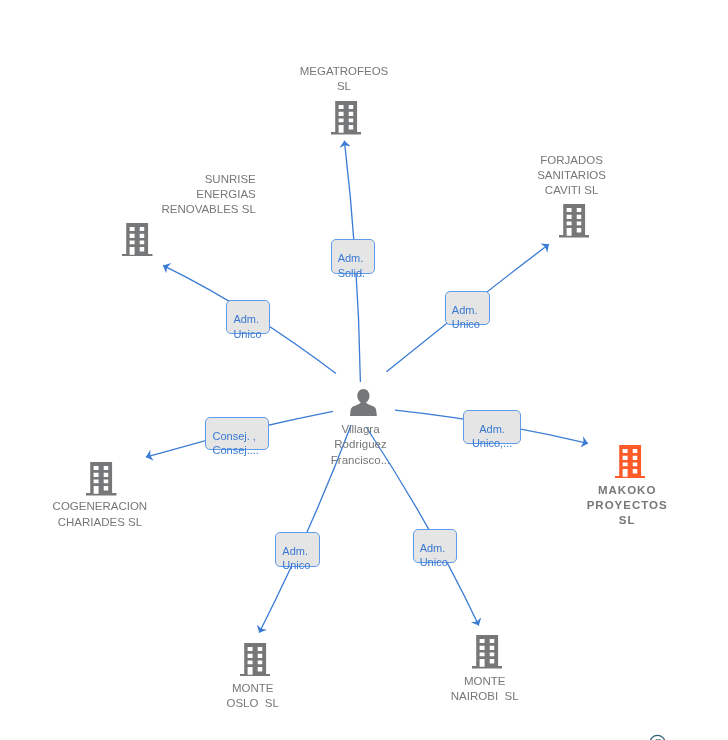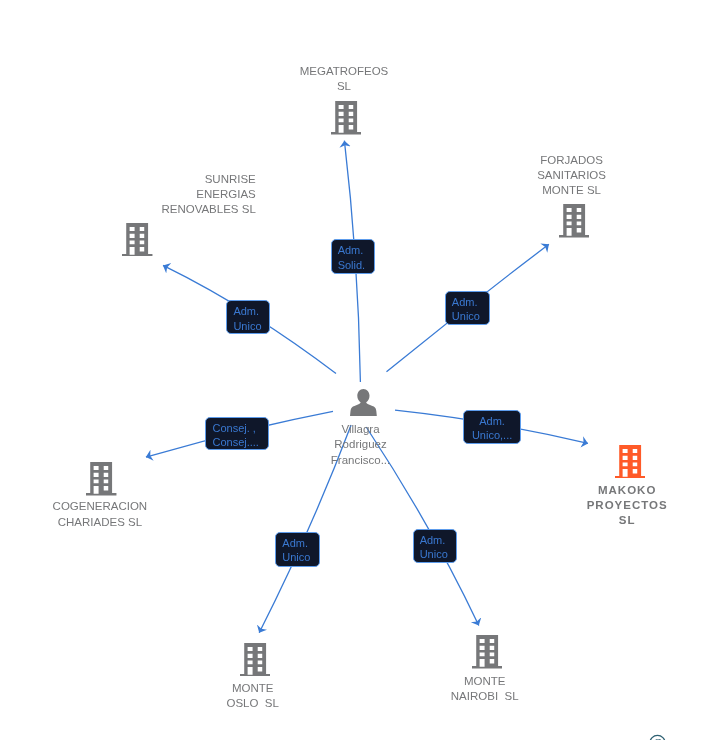--- a/index.html
+++ b/index.html
@@ -5,22 +5,22 @@
 <style>
   html,body{margin:0;padding:0;}
   body{width:728px;height:740px;background:#ffffff;
        font-family:"Liberation Sans",sans-serif;position:relative;overflow:hidden;}
   #stage{position:absolute;left:0;top:16px;width:580px;height:740px;}
   #edges{position:absolute;left:0;top:0;width:728px;height:740px;}
   .ico{position:absolute;display:block;}
   .lbl{position:absolute;text-align:center;color:#767779;font-size:11.5px;line-height:15.2px;
        white-space:pre-wrap;}
   .chip{position:absolute;box-sizing:border-box;border:1.4px solid #5d9cec;border-radius:5px;
-        background:#0f172a;color:#3a78d0;font-size:11px;line-height:14.3px;
-        white-space:pre-line;padding-top:3.0px;padding-left:6.0px;
+        background:#e5e5e5;color:#3a78d0;font-size:11px;line-height:14.3px;
+        white-space:pre-line;padding-top:11px;padding-left:6.0px;
         -webkit-font-smoothing:antialiased;}
   .chip.c{text-align:center;padding-left:0;padding-right:0;}
   #watermark{position:absolute;left:649px;top:715px;width:75px;height:24px;}
 </style>
 </head>
 <body>
 
 <div id="stage">
 
   <svg id="edges" viewBox="0 0 728 740">
@@ -56,21 +56,21 @@
 ENERGIAS
 RENOVABLES SL</div>
   </div>
 
   <div class="node">
     <svg class="ico" style="left:558.74px;top:188.00px;" width="30.46" height="33.58" viewBox="0 0 100 110.24">
       <path d="M13.85,0 H85.65 V102 H100 V110.24 H0 V102 H13.85 Z M24.98,13.49 h16.35 v12.48 h-16.35 Z M58.17,13.49 h14.84 v12.48 h-14.84 Z M24.98,35.39 h16.35 v13.49 h-16.35 Z M58.17,35.39 h14.84 v13.49 h-14.84 Z M24.98,57.65 h16.35 v11.82 h-16.35 Z M58.17,57.65 h14.84 v11.82 h-14.84 Z M24.98,78.73 h16.35 v25.28 h-16.35 Z M58.17,78.73 h14.84 v14.84 h-14.84 Z" fill="#767779" fill-rule="evenodd"></path>
     </svg>
     <div class="lbl" style="left:451.60px;top:136.90px;width:240px;">FORJADOS
 SANITARIOS
-MONTE SL</div>
+CAVITI SL</div>
   </div>
 
   <div class="node">
     <svg class="ico" style="left:86.10px;top:446.00px;" width="30.46" height="33.58" viewBox="0 0 100 110.24">
       <path d="M13.85,0 H85.65 V102 H100 V110.24 H0 V102 H13.85 Z M24.98,13.49 h16.35 v12.48 h-16.35 Z M58.17,13.49 h14.84 v12.48 h-14.84 Z M24.98,35.39 h16.35 v13.49 h-16.35 Z M58.17,35.39 h14.84 v13.49 h-14.84 Z M24.98,57.65 h16.35 v11.82 h-16.35 Z M58.17,57.65 h14.84 v11.82 h-14.84 Z M24.98,78.73 h16.35 v25.28 h-16.35 Z M58.17,78.73 h14.84 v14.84 h-14.84 Z" fill="#767779" fill-rule="evenodd"></path>
     </svg>
     <div class="lbl" style="left:-20.10px;top:483.40px;width:240px;">COGENERACION
 CHARIADES SL</div>
   </div>
 

